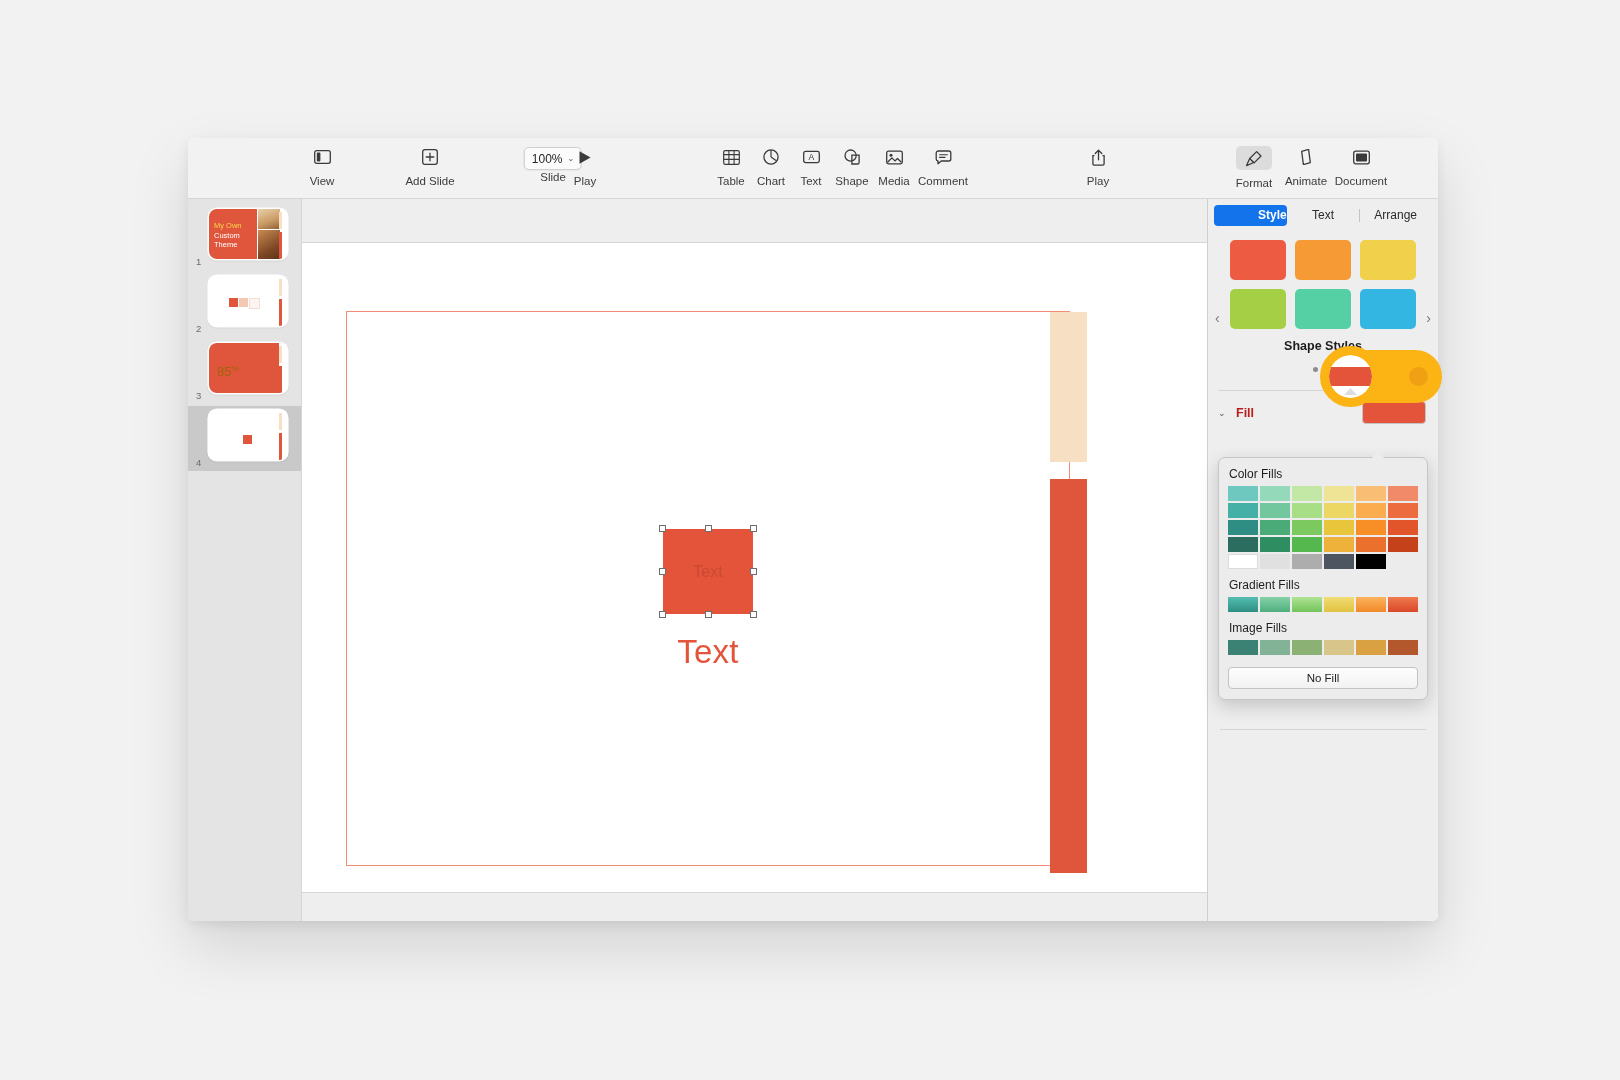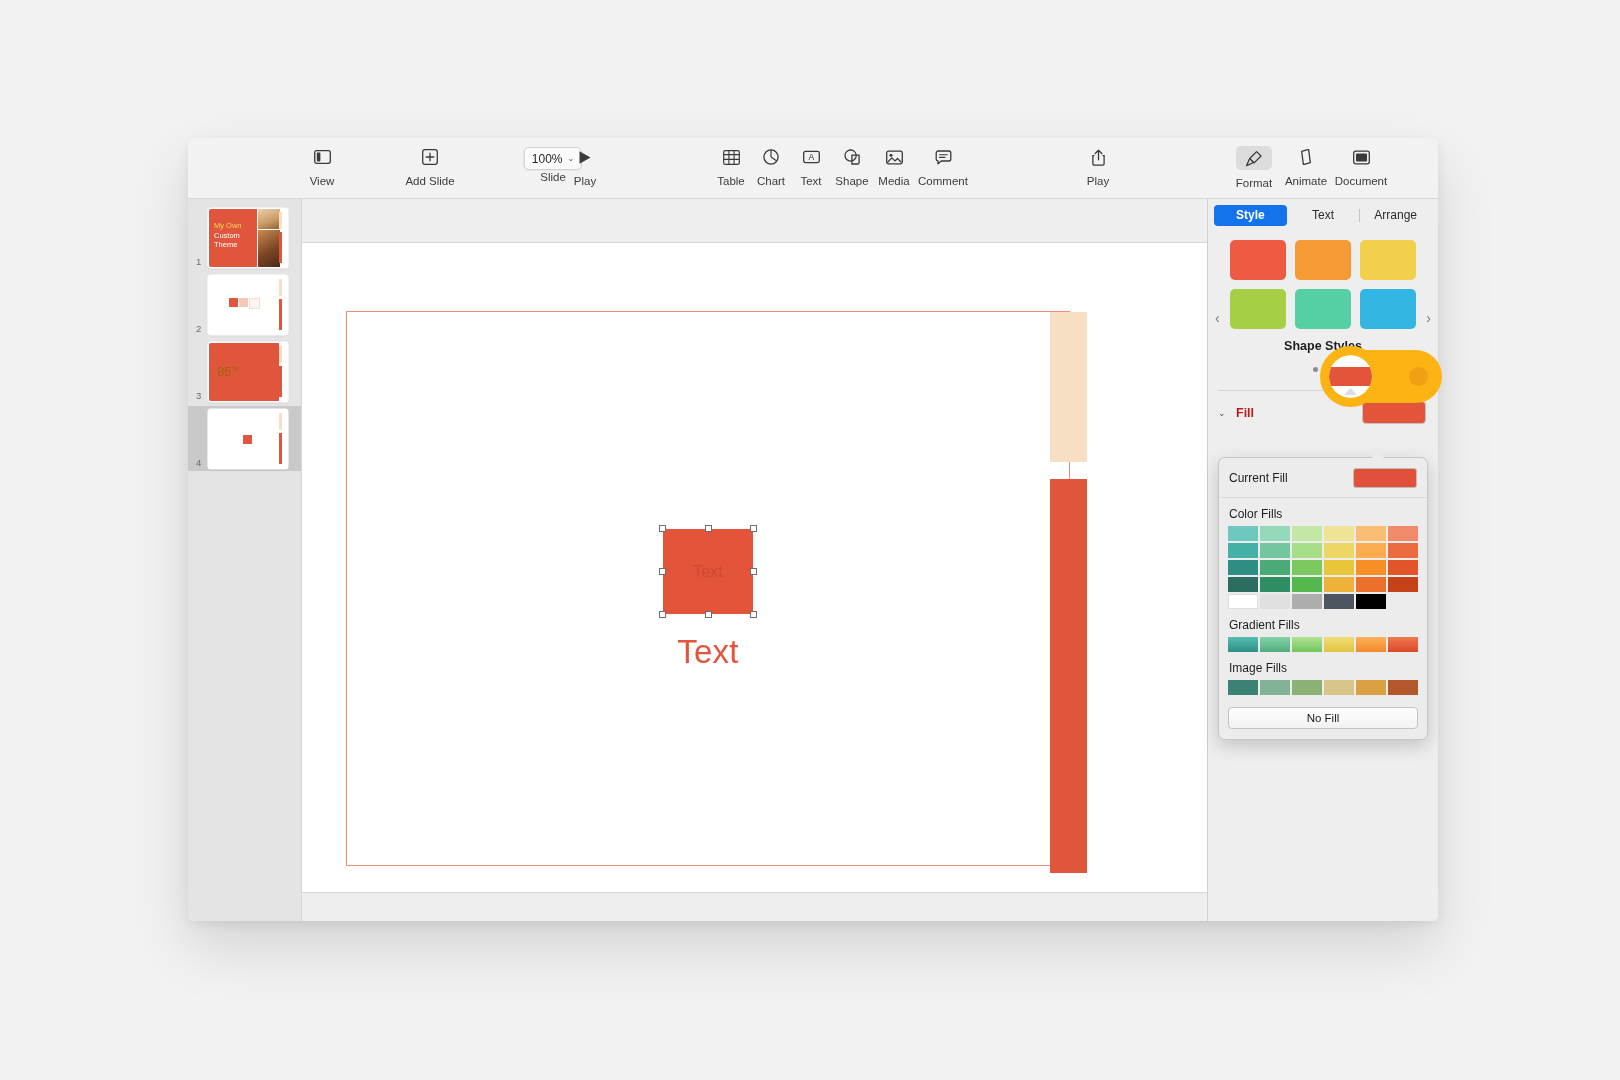--- a/index.html
+++ b/index.html
@@ -107,23 +107,23 @@
   .slide-row.selected { background: #c9c9c9; }
   .slide-num {
     position: absolute;
     left: 8px; bottom: 3px;
     font-size: 9.5px;
     color: #6a6a6a;
   }
   .thumb {
     position: absolute;
     left: 21px; top: 4px;
-    width: 78px; height: 58px;
+    width: 78px; height: 50px;
     background: #ffffff;
-    border-radius: 2px;
+    border-radius: 8px;
     box-shadow: 0 0 0 1px rgba(0,0,0,0.09), 0 1px 2px rgba(0,0,0,0.14);
     overflow: hidden;
   }
   .thumb.sel-outline { box-shadow: 0 0 0 1.6px #ffffff, 0 1px 3px rgba(0,0,0,0.22); }
   .thumb-inner { position: absolute; inset: 0; }
   .t-bar-tan {
     position: absolute; right: 5px; top: 3px;
     width: 3.5px; height: 17px; background: #f7dfc3;
   }
   .t-bar-red {
@@ -247,21 +247,21 @@
     flex: 1 1 0;
     text-align: center;
     font-size: 12px;
     color: #2b2b2b;
     line-height: 21px;
     height: 21px;
     border-radius: 4px;
     cursor: default;
     position: relative;
   }
-  .seg.active { background: #1273eb; color: #ffffff; font-weight: 600; }
+  .seg.active { background: #1273eb; color: #ffffff; font-weight: 600; text-align: right; }
   .seg.divider::before {
     content: "";
     position: absolute; left: 0; top: 4px; bottom: 4px;
     width: 1px; background: #c4c4c4;
   }
   .insp-body { padding: 0; }
 
   .styles-block {
     position: relative;
     padding: 12px 0 6px 0;
@@ -731,24 +731,20 @@
 
           <div class="fill-row">
             <span class="disclosure">⌄</span>
             <span class="fill-title">Fill</span>
             <span class="fill-swatch-btn"></span>
           </div>
 
           <div class="popover">
             <div class="pop-arrow"></div>
 
-            <div class="pop-current">
-              <span class="pop-current-label">Current Fill</span>
-              <span class="pop-current-sw"></span>
-            </div>
 
             <div class="pop-section-label">Color Fills</div>
             <div class="swatch-grid">
               <div class="cell" style="background:#6ec8bf"></div>
               <div class="cell" style="background:#95d9bb"></div>
               <div class="cell" style="background:#c3e8a5"></div>
               <div class="cell" style="background:#efe395"></div>
               <div class="cell" style="background:#f9bd74"></div>
               <div class="cell" style="background:#f08a68"></div>
 

